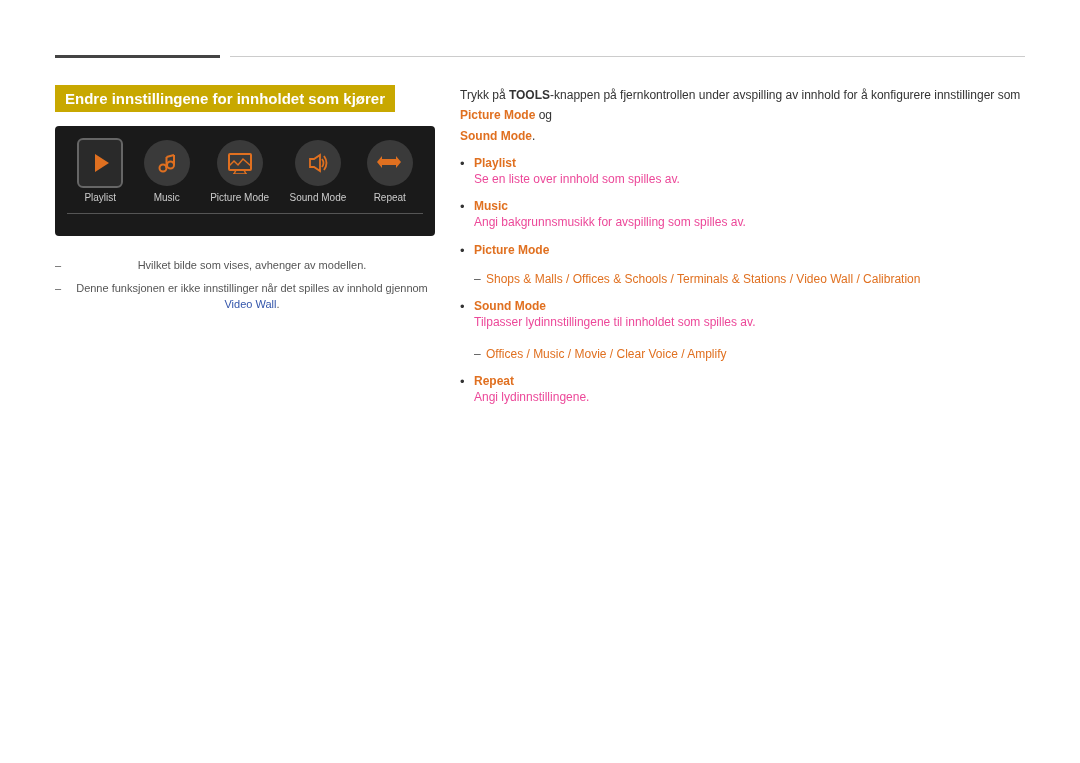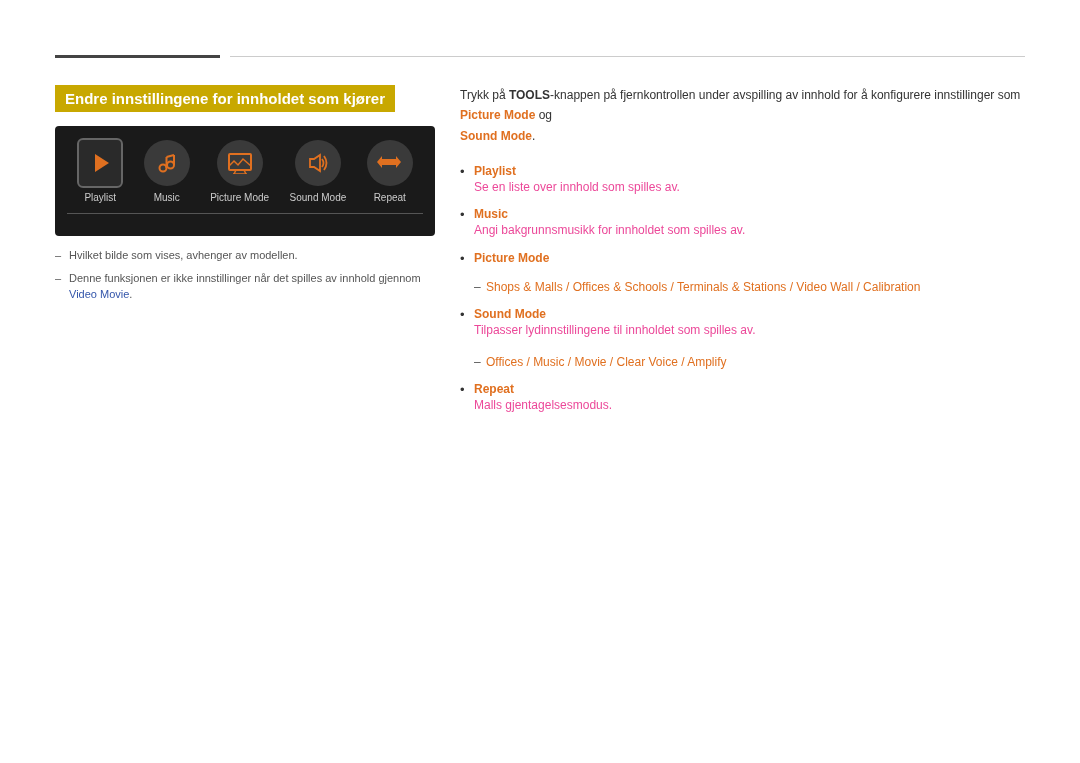--- a/index.html
+++ b/index.html
@@ -122,21 +122,22 @@
       white-space: nowrap;
     }
 
     .media-divider {
       height: 1px;
       background: #555;
       margin: 10px 0;
     }
 
     .notes-section {
-      margin-top: 11px;
+      margin-top: 21px;
+      text-align: center;
     }
 
     .note-item {
       font-size: 11px;
       color: #555;
       margin-bottom: 6px;
       padding-left: 14px;
       position: relative;
       line-height: 1.5;
     }
@@ -157,21 +158,21 @@
       position: absolute;
       top: 85px;
       left: 460px;
       right: 55px;
     }
 
     .intro-text {
       font-size: 12px;
       color: #333;
       line-height: 1.7;
-      margin-bottom: 18px;
+      margin-bottom: 10px;
     }
 
     .highlight-bold {
       font-weight: bold;
     }
 
     .orange-text {
       color: #e07020;
       font-weight: bold;
     }
@@ -304,21 +305,21 @@
 
       </div>
       <div class="media-divider"></div>
     </div>
 
     <div class="notes-section">
       <div class="note-item">
         <span>Hvilket bilde som vises, avhenger av modellen.</span>
       </div>
       <div class="note-item">
-        <span>Denne funksjonen er ikke innstillinger når det spilles av innhold gjennom </span><a class="note-link" href="#">Video Movie</a><span>.</span>
+        <span>Denne funksjonen er ikke innstillinger når det spilles av innhold gjennom </span><a class="note-link" href="#">Video Wall</a><span>.</span>
       </div>
     </div>
 
   </div>
 
   <div class="right-column">
 
     <p class="intro-text">
       <span>Trykk på </span><span class="highlight-bold">TOOLS</span><span>-knappen på fjernkontrollen under avspilling av innhold for å konfigurere innstillinger som </span><span class="orange-text">Picture Mode</span><span> og</span><br>
       <span class="orange-text">Sound Mode</span><span>.</span>
@@ -326,40 +327,40 @@
 
     <ul class="bullet-list">
 
       <li>
         <span class="bullet-term">Playlist</span>
         <span class="bullet-desc">Se en liste over innhold som spilles av.</span>
       </li>
 
       <li>
         <span class="bullet-term">Music</span>
-        <span class="bullet-desc">Angi bakgrunnsmusikk for innholdet som spilles av.</span>
+        <span class="bullet-desc">Angi bakgrunnsmusikk for avspilling som spilles av.</span>
       </li>
 
       <li>
         <span class="bullet-term">Picture Mode</span>
         <span class="sub-bullet">
           <span class="sub-orange">Shops &amp; Malls / Offices &amp; Schools / Terminals &amp; Stations / Video Wall / Calibration</span>
         </span>
       </li>
 
       <li>
         <span class="bullet-term">Sound Mode</span>
         <span class="bullet-desc">Tilpasser lydinnstillingene til innholdet som spilles av.</span>
         <span class="sub-bullet">
           <span class="sub-orange">Offices / Music / Movie / Clear Voice / Amplify</span>
         </span>
       </li>
 
       <li>
         <span class="bullet-term">Repeat</span>
-        <span class="bullet-desc">Malls gjentagelsesmodus.</span>
+        <span class="bullet-desc">Angi lydinnstillingene.</span>
       </li>
 
     </ul>
 
   </div>
 
 </div>
 
 </body></html>

